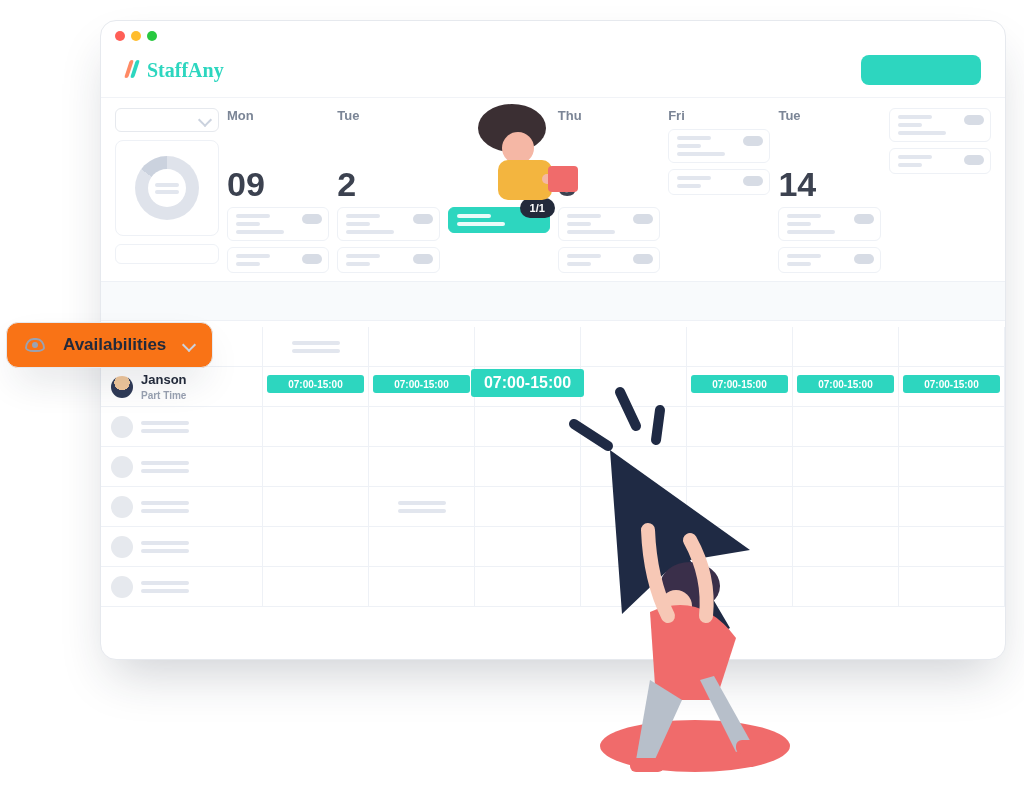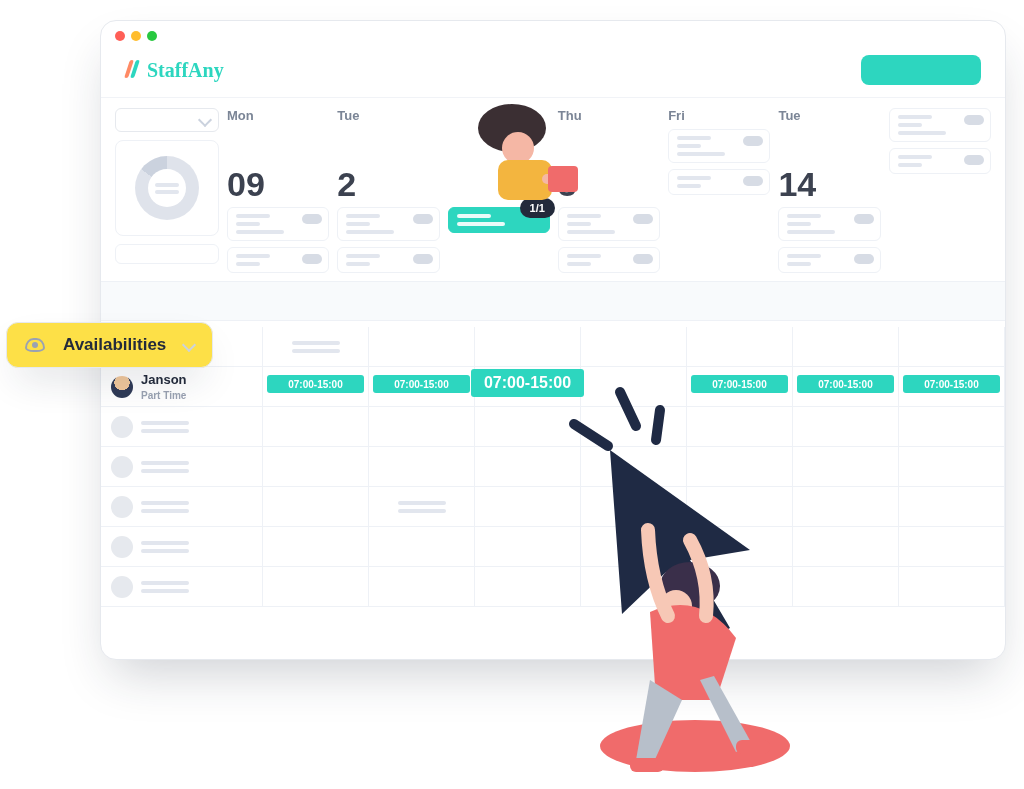--- a/index.html
+++ b/index.html
@@ -44,21 +44,21 @@
   .card.acc .ph { background:rgba(255,255,255,.9); }
   .counter { position:absolute; right:-6px; top:-10px; background:#232a3b; color:#fff; font-size:11px; font-weight:700; padding:4px 10px; border-radius:999px; }
 
   
   .divider { height:40px; background:#f8fafc; border-top:1px solid #eef1f6; border-bottom:1px solid #eef1f6; }
 
   
   .avail-pill {
     position:absolute; left:6px; top:322px; z-index:5;
     display:flex; align-items:center; gap:18px;
-    background:#fde047; border:1px solid #e6e9ee; border-radius:12px;
+    background:#f97316; border:1px solid #e6e9ee; border-radius:12px;
     padding:12px 18px; box-shadow:0 18px 40px -12px rgba(30,41,59,.20);
     font-weight:700; color:#232a3b; font-size:17px;
   }
   .eye { width:20px; height:14px; border:2px solid #9aa2b2; border-radius:60% 60% 60% 60% / 100% 100% 40% 40%; position:relative; }
   .eye:after { content:""; position:absolute; left:50%; top:50%; width:6px; height:6px; background:#9aa2b2; border-radius:50%; transform:translate(-50%,-50%); }
 
   
   .grid { display:flex; padding: 6px 0 0 0; }
   .staff-col { width:162px; border-right:1px solid #eef1f6; display:flex; flex-direction:column; }
   .staff-row { height:40px; display:flex; align-items:center; gap:8px; padding:0 10px; border-bottom:1px solid #eef1f6; }

